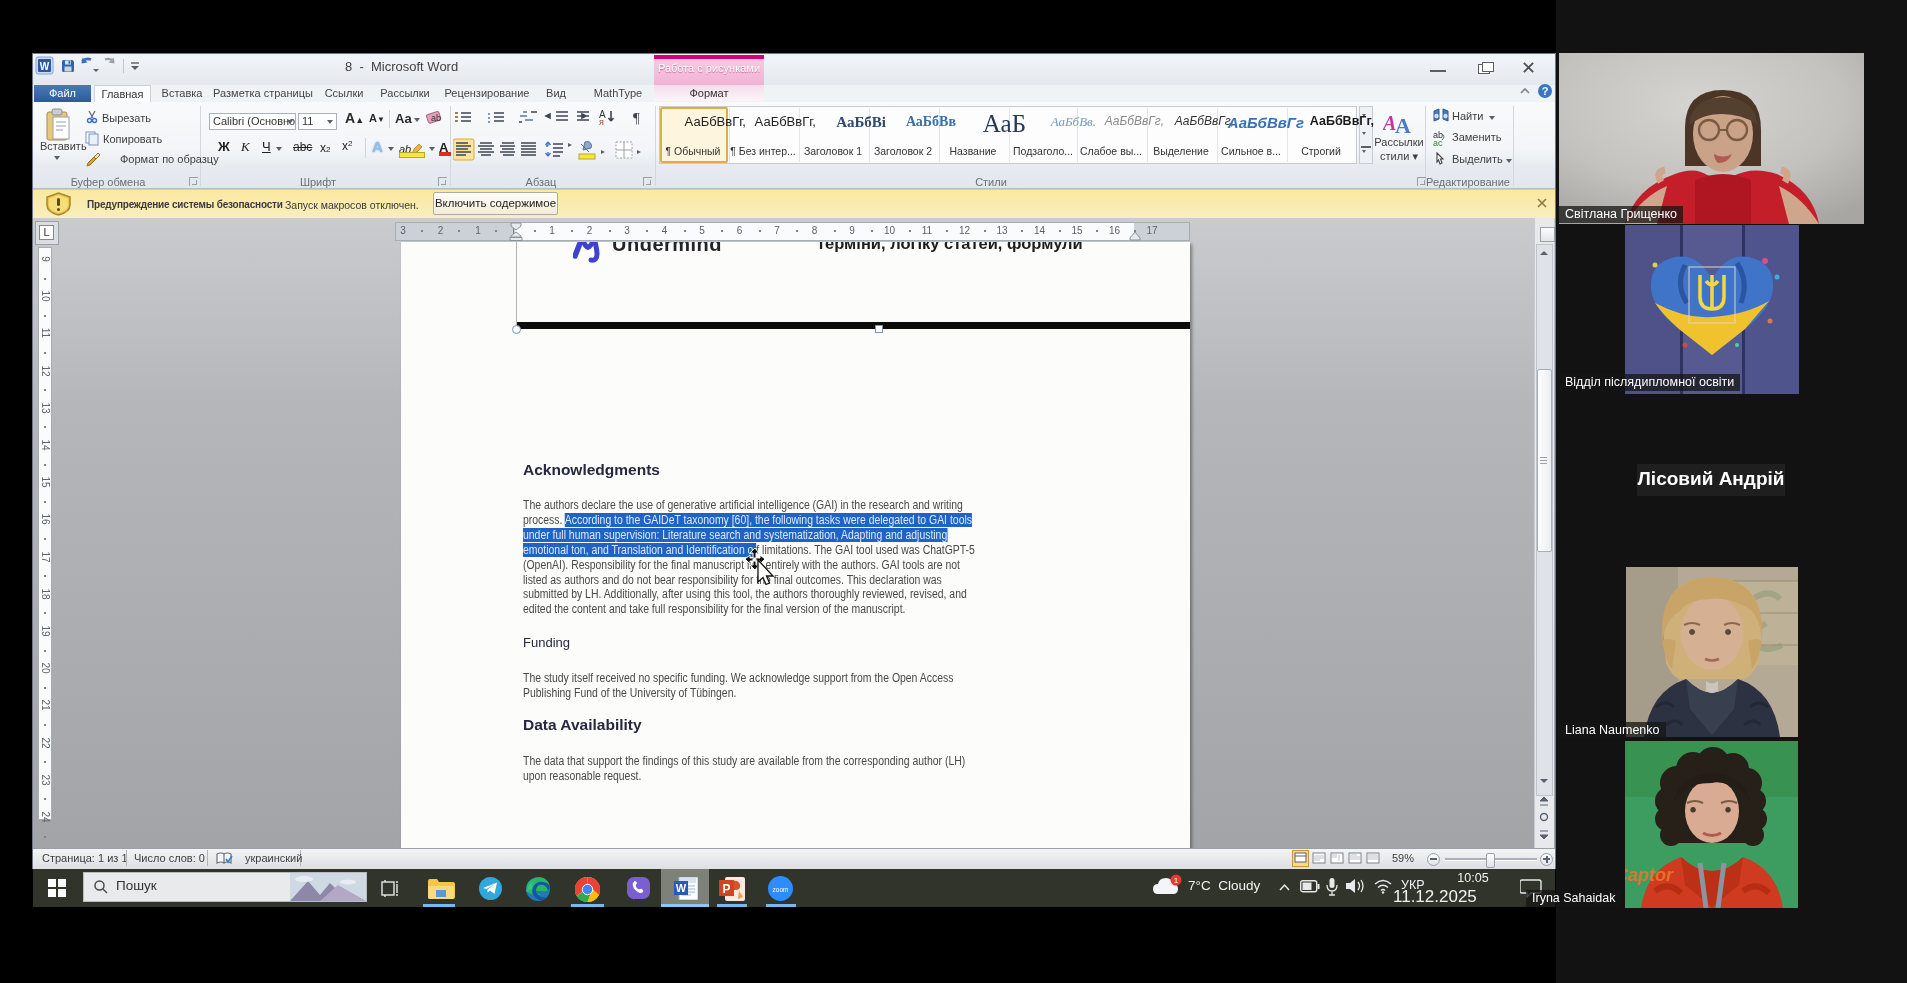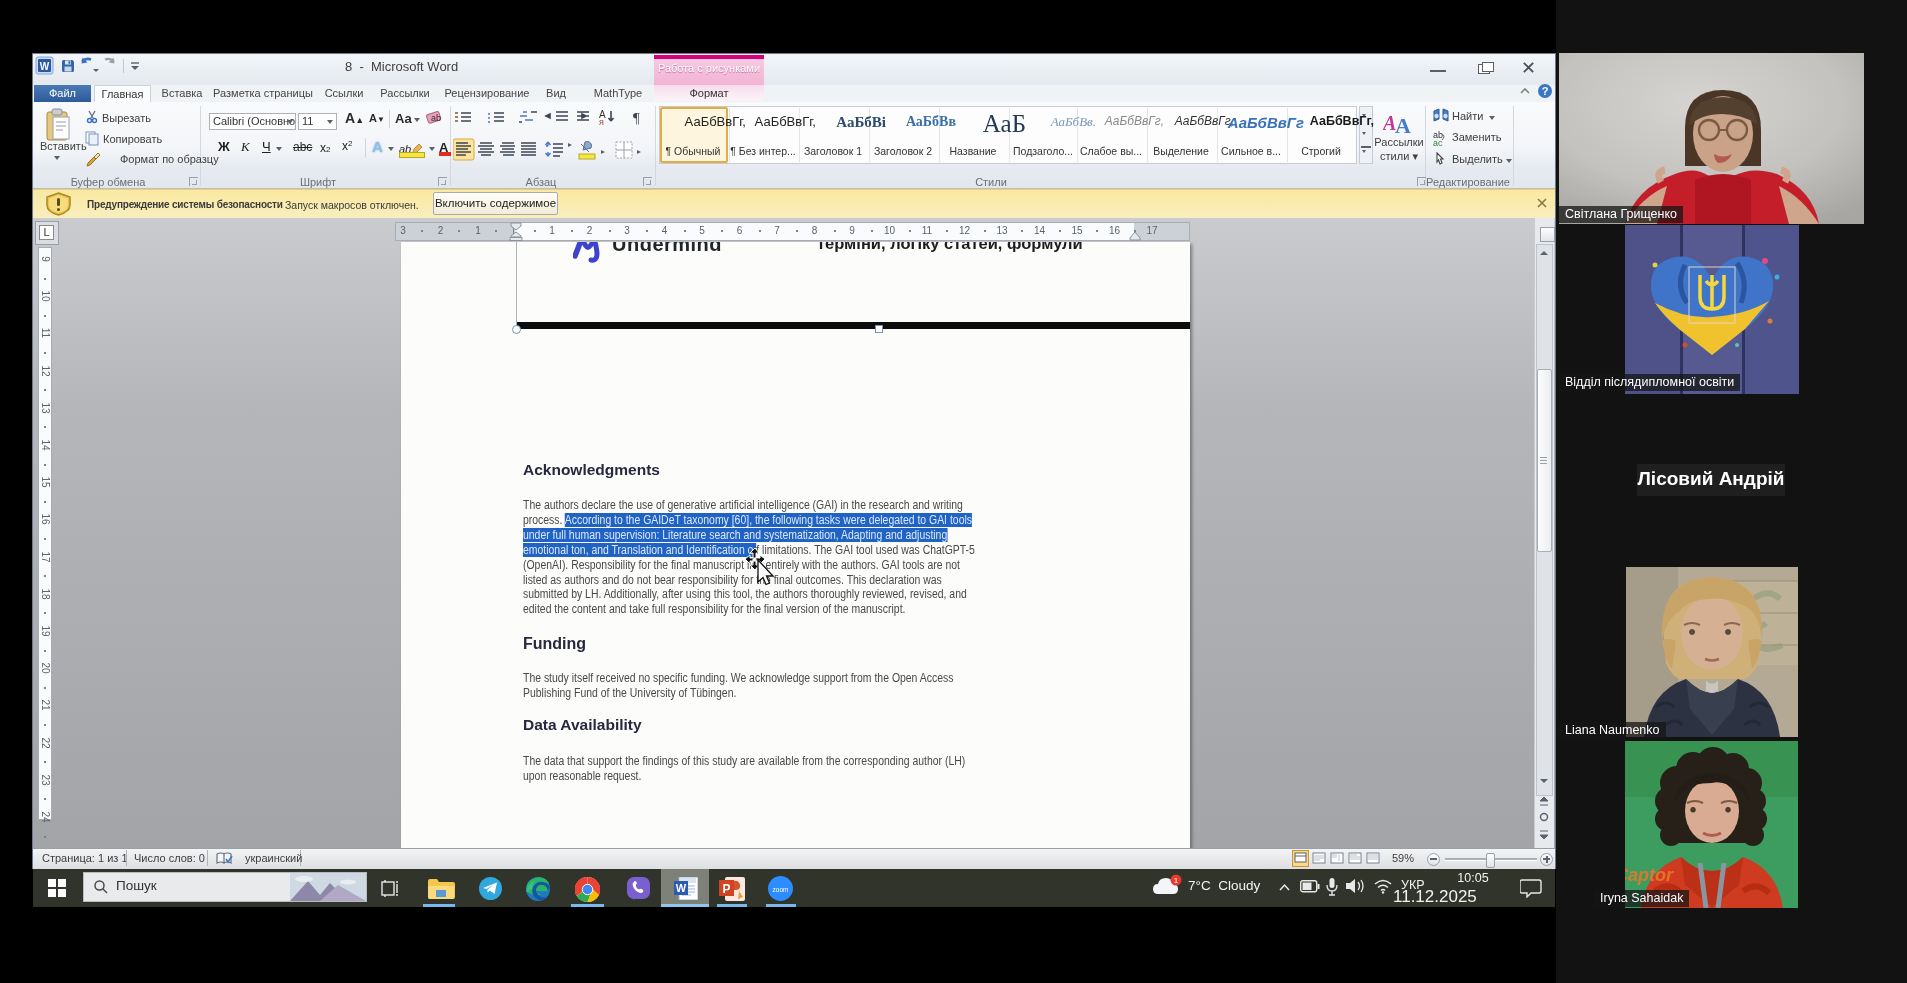--- a/index.html
+++ b/index.html
@@ -392,21 +392,21 @@
       <div class="a" style="left:474px;top:83px;width:8px;height:8px;background:#fff;border:1px solid #7a92b2;box-sizing:border-box;"></div>
       <div class="a" style="left:122px;top:219px;font-size:15.5px;font-weight:bold;color:#272740;">Acknowledgments</div>
       <div class="pline" style="top:256px;">The authors declare the use of generative artificial intelligence (GAI) in the research and writing</div>
       <div class="pline" style="top:271px;">process. <span class="hl">According to the GAIDeT taxonomy [60], the following tasks were delegated to GAI tools</span></div>
       <div class="pline" style="top:286px;"><span class="hl">under full human supervision: Literature search and systematization, Adapting and adjusting</span></div>
       <div class="pline" style="top:301px;"><span class="hl">emotional ton, and Translation and Identification o&nbsp;</span>f limitations. The GAI tool used was ChatGPT-5</div>
       <div class="pline" style="top:316px;">(OpenAI). Responsibility for the final manuscript lies entirely with the authors. GAI tools are not</div>
       <div class="pline" style="top:331px;">listed as authors and do not bear responsibility for the final outcomes. This declaration was</div>
       <div class="pline" style="top:345px;">submitted by LH. Additionally, after using this tool, the authors thoroughly reviewed, revised, and</div>
       <div class="pline" style="top:360px;">edited the content and take full responsibility for the final version of the manuscript.</div>
-      <div class="a" style="left:122px;top:393px;font-size:16px;font-weight:bold;color:#272740;">Funding</div>
+      <div class="a" style="left:122px;top:393px;font-size:13px;font-weight:normal;color:#272740;">Funding</div>
       <div class="pline" style="top:429px;">The study itself received no specific funding. We acknowledge support from the Open Access</div>
       <div class="pline" style="top:444px;">Publishing Fund of the University of Tübingen.</div>
       <div class="a" style="left:122px;top:474px;font-size:15.5px;font-weight:bold;color:#272740;">Data Availability</div>
       <div class="pline" style="top:512px;">The data that support the findings of this study are available from the corresponding author (LH)</div>
       <div class="pline" style="top:527px;">upon reasonable request.</div>
       <svg class="a" style="left:341px;top:306px;" width="34" height="40" viewBox="0 0 34 40">
         <g fill="#111" stroke="#fff" stroke-width="1">
           <path d="M13 0 l4 5 -3 0 0 6 -3 0 0 -6 -3 0 z"></path>
           <path d="M13 22 l4 -5 -3 0 0 -6 -3 0 0 6 -3 0 z M3 11 l5 -4 0 3 5 0 0 3 -5 0 0 3 z M23 11 l-5 -4 0 3 -5 0 0 3 5 0 0 3 z"></path>
         </g>
@@ -672,13 +672,13 @@
   <path d="M62 62 Q70 58 78 62 M96 62 Q104 58 112 62" stroke="#7a5a42" stroke-width="2" fill="none"></path>
   <path d="M68 66 a2.8 2.8 0 1 0 0.1 0 M103 66 a2.8 2.8 0 1 0 0.1 0" fill="#4a3a2e"></path>
   <path d="M78 92 Q87 97 96 92" stroke="#b05a52" stroke-width="3" fill="none"></path>
   <path d="M16 167 Q22 128 56 116 Q70 130 87 130 Q104 130 118 116 Q152 128 158 167 Z" fill="#ce3b20"></path>
   <path d="M56 116 Q70 130 87 130 Q104 130 118 116 L114 144 L87 166 L60 144 Z" fill="#bb3016"></path>
   <path d="M75 122 L81 167 M99 122 L93 167" stroke="#8a95a0" stroke-width="5"></path>
   <path d="M30 150 q14 -10 26 2 M118 150 q14 -10 26 2" stroke="#b82c12" stroke-width="6" fill="none"></path>
   <text x="-10" y="140" font-size="18" font-weight="bold" fill="#e8762a" opacity="0.9" font-family="Liberation Sans" font-style="italic">Captor</text>
 </svg>
 </div>
-<div class="vlabel" style="left:1594px;top:890px;">Iryna Sahaidak</div>
+<div class="vlabel" style="left:1526px;top:890px;">Iryna Sahaidak</div>
 
 </body></html>

